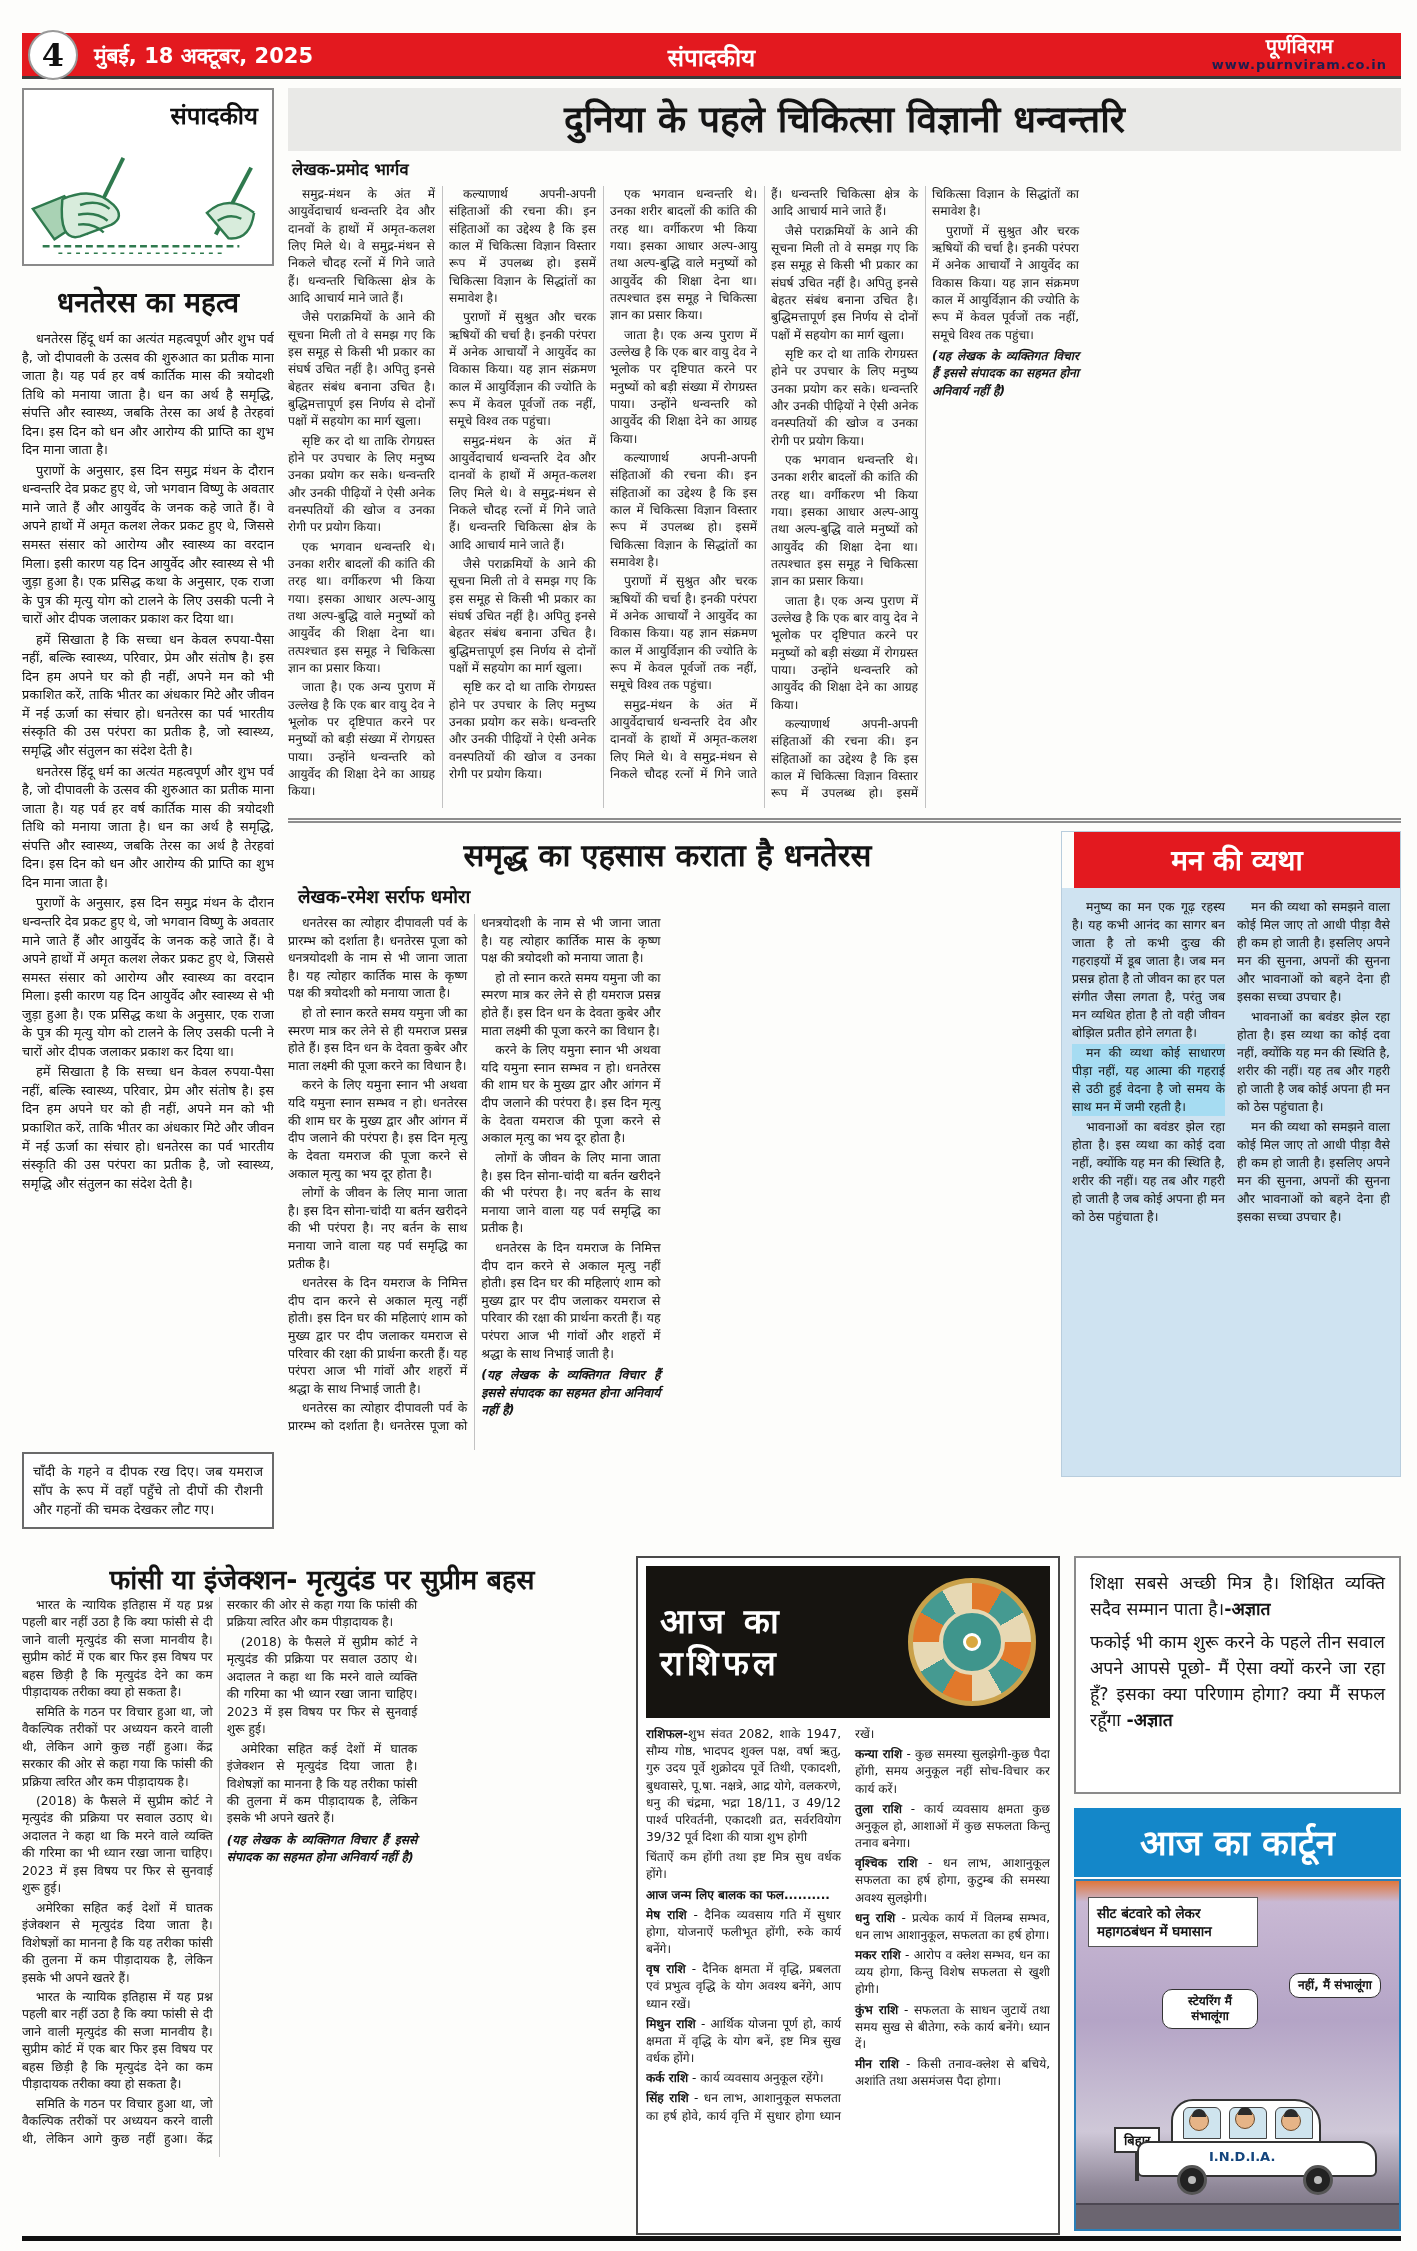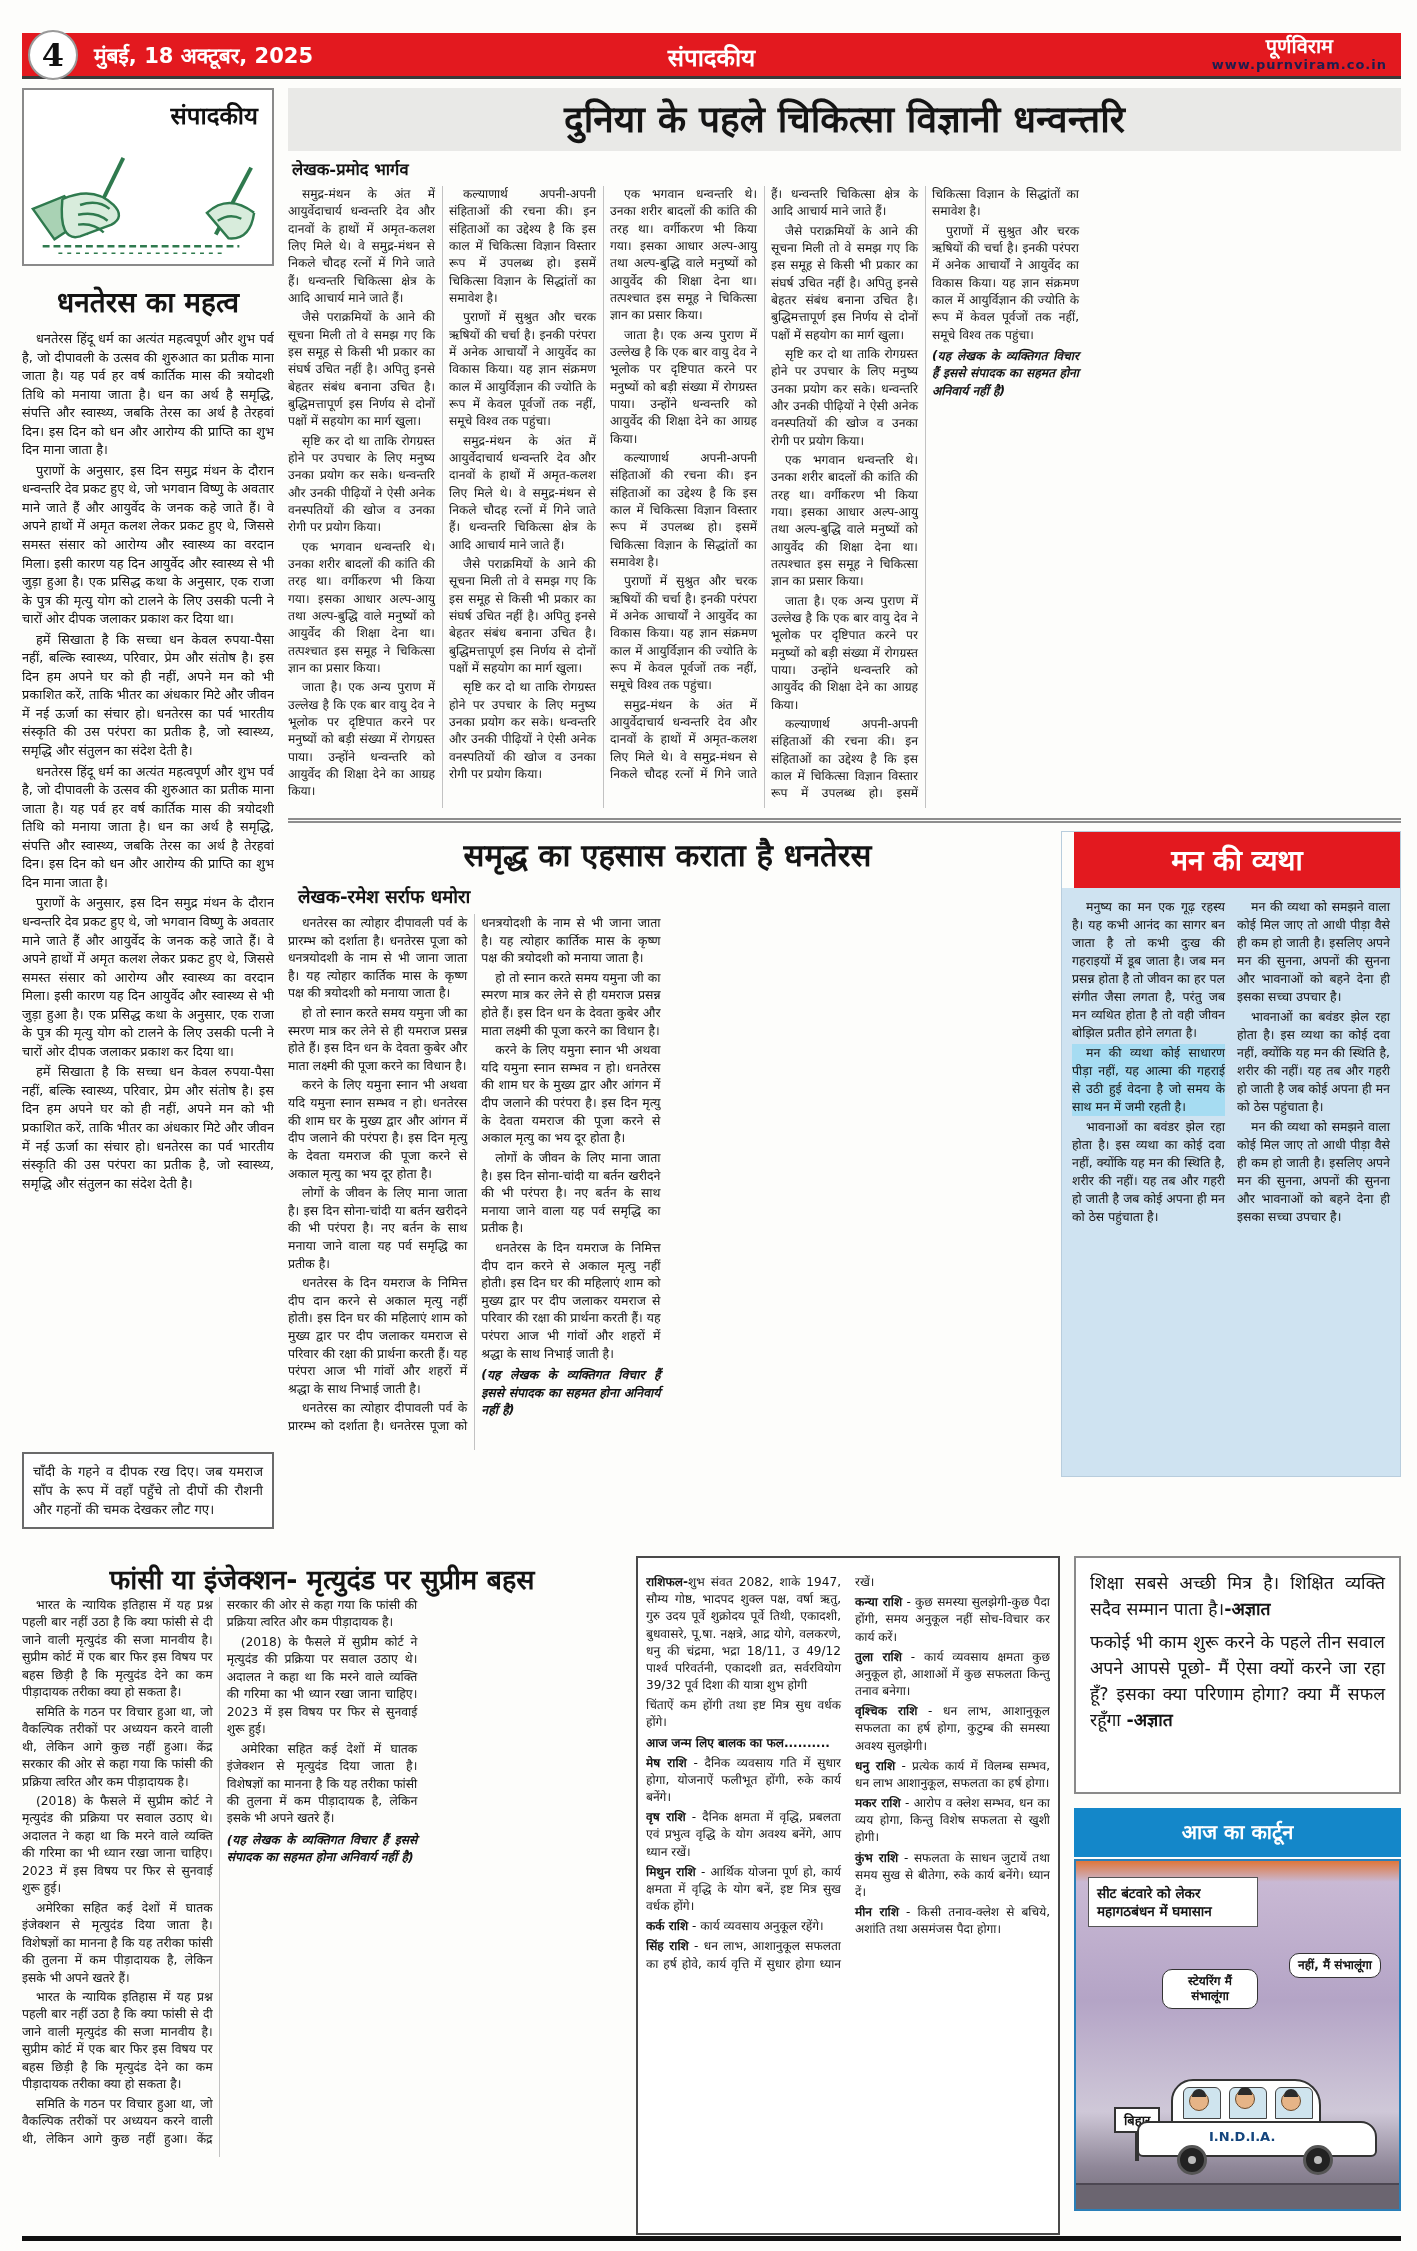--- a/index.html
+++ b/index.html
@@ -85,21 +85,21 @@
   .horo-body p { margin-bottom:3px; }
   .rashi b { font-weight:bold; }
 
   
   .quote-box { border:2px solid #8a8a8a; padding:12px 14px; font-size:17.5px; line-height:1.5;
     min-height:238px; background:#fff; text-align:justify; }
   .quote-box .attr { font-weight:bold; }
   .quote-box p { margin-bottom:6px; }
 
   .cartoon-head { background:#1487c9; color:#fff; text-align:center; font-weight:bold;
-    font-size:20px; padding:10px 0 12px; margin-top:14px; }
+    font-size:35px; padding:10px 0 12px; margin-top:14px; }
   .cartoon-panel { position:relative; height:352px; margin-top:2px; border:2px solid #2a7fb8; overflow:hidden;
     background:linear-gradient(180deg,#e0763b 0%, #c9b9d4 6%, #b4a4c6 40%, #cfc8d8 72%, #8f8798 88%, #6f6a76 100%); }
   .cap-box { position:absolute; top:16px; left:12px; width:170px; background:#fff;
     border:1.5px solid #555; padding:6px 8px; font-weight:bold; font-size:13.5px; line-height:1.35; }
   .bubble { position:absolute; background:#fff; border:1.5px solid #333; border-radius:10px;
     padding:4px 7px; font-size:12px; font-weight:bold; line-height:1.25; text-align:center; }
   .bub1 { top:108px; left:86px; width:96px; }
   .bub2 { top:92px; right:18px; width:92px; }
   .car { position:absolute; right:22px; bottom:34px; width:240px; height:96px; }
   .car .cabin { position:absolute; left:34px; top:0; width:150px; height:46px; background:#fff;
@@ -261,20 +261,27 @@
             <p class="body-p">भारत के न्यायिक इतिहास में यह प्रश्न पहली बार नहीं उठा है कि क्या फांसी से दी जाने वाली मृत्युदंड की सजा मानवीय है। सुप्रीम कोर्ट में एक बार फिर इस विषय पर बहस छिड़ी है कि मृत्युदंड देने का कम पीड़ादायक तरीका क्या हो सकता है।</p>
             <p class="body-p">समिति के गठन पर विचार हुआ था, जो वैकल्पिक तरीकों पर अध्ययन करने वाली थी, लेकिन आगे कुछ नहीं हुआ। केंद्र सरकार की ओर से कहा गया कि फांसी की प्रक्रिया त्वरित और कम पीड़ादायक है।</p>
             <p class="body-p">(2018) के फैसले में सुप्रीम कोर्ट ने मृत्युदंड की प्रक्रिया पर सवाल उठाए थे। अदालत ने कहा था कि मरने वाले व्यक्ति की गरिमा का भी ध्यान रखा जाना चाहिए। 2023 में इस विषय पर फिर से सुनवाई शुरू हुई।</p>
             <p class="body-p">अमेरिका सहित कई देशों में घातक इंजेक्शन से मृत्युदंड दिया जाता है। विशेषज्ञों का मानना है कि यह तरीका फांसी की तुलना में कम पीड़ादायक है, लेकिन इसके भी अपने खतरे हैं।</p>
           </div>
         <p class="disclaimer">(यह लेखक के व्यक्तिगत विचार हैं इससे संपादक का सहमत होना अनिवार्य नहीं है)</p>
       </div>
     </div>
 
     <div class="horo">
+      <div class="horo-head">
+        <div class="horo-title">
+          <div>आज का</div>
+          <div>राशिफल</div>
+        </div>
+        <div class="wheel"></div>
+      </div>
       <div class="horo-body">
         <p><b>राशिफल-</b><span>शुभ संवत 2082, शाके 1947, सौम्य गोष्ठ, भादपद शुक्ल पक्ष, वर्षा ऋतु, गुरु उदय पूर्वे शुक्रोदय पूर्वे तिथी, एकादशी, बुधवासरे, पू.षा. नक्षत्रे, आद्र योगे, वलकरणे, धनु की चंद्रमा, भद्रा 18/11, उ 49/12 पार्श्व परिवर्तनी, एकादशी व्रत, सर्वरवियोग 39/32 पूर्व दिशा की यात्रा शुभ होगी</span></p>
         <p>चिंताऐं कम होंगी तथा इष्ट मित्र सुध वर्धक होंगे।</p>
         <p style="font-weight:bold">आज जन्म लिए बालक का फल..........</p>
         <div>
 
             <p class="rashi"><b>मेष राशि</b><span> - दैनिक व्यवसाय गति में सुधार होगा, योजनाऐं फलीभूत होंगी, रुके कार्य बनेंगे।</span></p>
 
             <p class="rashi"><b>वृष राशि</b><span> - दैनिक क्षमता में वृद्धि, प्रबलता एवं प्रभुत्व वृद्धि के योग अवश्य बनेंगे, आप ध्यान रखें।</span></p>
 

